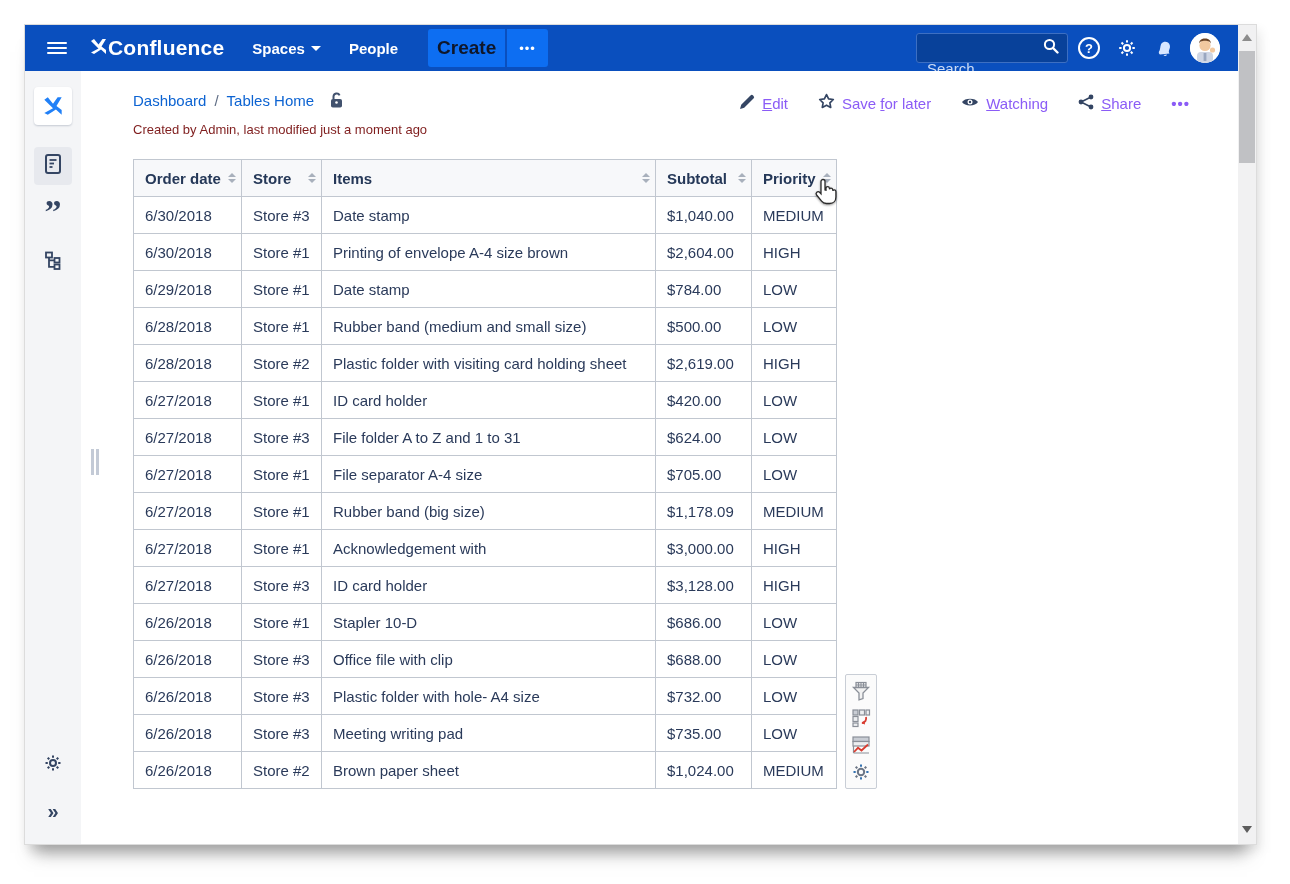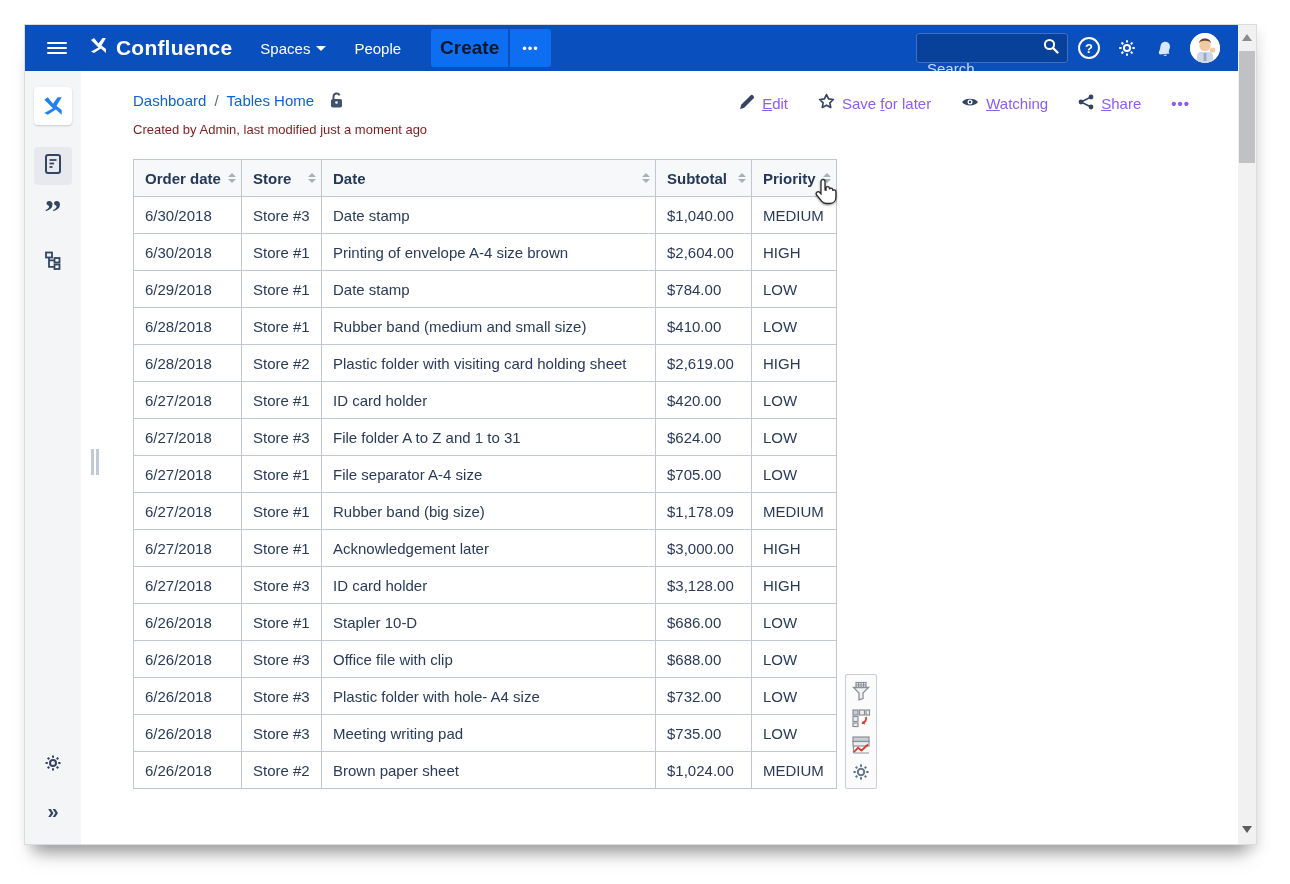--- a/index.html
+++ b/index.html
@@ -7,23 +7,23 @@
 
   .window { position:absolute; left:24px; top:24px; width:1233px; height:821px; background:#fff;
             border:1px solid #dcdcdc; overflow:hidden;
             box-shadow:0 18px 16px -10px rgba(90,90,90,.55), 4px 6px 10px rgba(0,0,0,.08); }
 
   
   .navbar { position:absolute; left:0; top:0; right:18px; height:46px; background:#0a4fbe;
             display:flex; align-items:center; padding:0 18px 0 22px; color:#fff; }
   .hamburger { width:20px; display:flex; flex-direction:column; gap:3px; cursor:pointer; }
   .hamburger i { display:block; height:2px; background:#fff; border-radius:1px; }
-  .brand { display:flex; align-items:flex-start; gap:8px; margin-left:22px; }
+  .brand { display:flex; align-items:center; margin-left:22px; }
   .brand-text { font-size:21px; font-weight:bold; letter-spacing:.2px; }
-  .nav-item { font-size:15px; margin-left:28px; display:flex; align-items:center; gap:6px; cursor:pointer; }
+  .nav-item { font-size:15px; margin-left:28px; display:flex; align-items:center; gap:6px; cursor:pointer;font-weight:bold; }
   .chev { width:0; height:0; border-left:5px solid transparent; border-right:5px solid transparent; border-top:5px solid #fff; }
   .create-group { display:flex; margin-left:30px; }
   .btn-create { background:#0d6ef2; color:#0f172a; font-size:19px; font-weight:bold; border:none;
                 padding:8px 9px; border-radius:3px 0 0 3px; cursor:pointer; }
   .btn-more { background:#0d6ef2; color:#fff; font-size:13px; border:none; margin-left:2px;
               padding:8px 12px; border-radius:0 3px 3px 0; cursor:pointer; letter-spacing:1px;}
   .nav-spacer { flex:1; }
   .searchbox { width:152px; height:30px; background:#08419a; border:1px solid #3d6fc2; border-radius:3px;
                display:flex; align-items:center; padding:0 8px 0 10px; }
   .searchbox input { flex:1; background:transparent; border:none; outline:none; color:#e8eefb; font-size:15px; width:100px; font-family:"Liberation Sans",sans-serif;margin-top:41px;}
@@ -279,21 +279,21 @@
         <thead>
           <tr>
             <th class="col-date"><span>Order date</span><span class="sort">
                   <i class="up"></i>
                   <i class="dn"></i>
                 </span></th>
             <th class="col-store"><span>Store</span><span class="sort">
                   <i class="up"></i>
                   <i class="dn"></i>
                 </span></th>
-            <th class="col-items"><span>Date</span><span class="sort">
+            <th class="col-items"><span>Items</span><span class="sort">
                   <i class="up"></i>
                   <i class="dn"></i>
                 </span></th>
             <th class="col-sub"><span>Subtotal</span><span class="sort">
                   <i class="up"></i>
                   <i class="dn"></i>
                 </span></th>
             <th class="col-pri"><span>Priority</span><span class="sort">
                   <i class="up"></i>
                   <i class="dn"></i>
@@ -319,21 +319,21 @@
               <td class="col-date">6/29/2018</td>
               <td class="col-store">Store #1</td>
               <td class="col-items">Date stamp</td>
               <td class="col-sub">$784.00</td>
               <td class="col-pri">LOW</td>
             </tr>
             <tr>
               <td class="col-date">6/28/2018</td>
               <td class="col-store">Store #1</td>
               <td class="col-items">Rubber band (medium and small size)</td>
-              <td class="col-sub">$410.00</td>
+              <td class="col-sub">$500.00</td>
               <td class="col-pri">LOW</td>
             </tr>
             <tr>
               <td class="col-date">6/28/2018</td>
               <td class="col-store">Store #2</td>
               <td class="col-items">Plastic folder with visiting card holding sheet</td>
               <td class="col-sub">$2,619.00</td>
               <td class="col-pri">HIGH</td>
             </tr>
             <tr>
@@ -360,21 +360,21 @@
             <tr>
               <td class="col-date">6/27/2018</td>
               <td class="col-store">Store #1</td>
               <td class="col-items">Rubber band (big size)</td>
               <td class="col-sub">$1,178.09</td>
               <td class="col-pri">MEDIUM</td>
             </tr>
             <tr>
               <td class="col-date">6/27/2018</td>
               <td class="col-store">Store #1</td>
-              <td class="col-items">Acknowledgement later</td>
+              <td class="col-items">Acknowledgement with</td>
               <td class="col-sub">$3,000.00</td>
               <td class="col-pri">HIGH</td>
             </tr>
             <tr>
               <td class="col-date">6/27/2018</td>
               <td class="col-store">Store #3</td>
               <td class="col-items">ID card holder</td>
               <td class="col-sub">$3,128.00</td>
               <td class="col-pri">HIGH</td>
             </tr>

